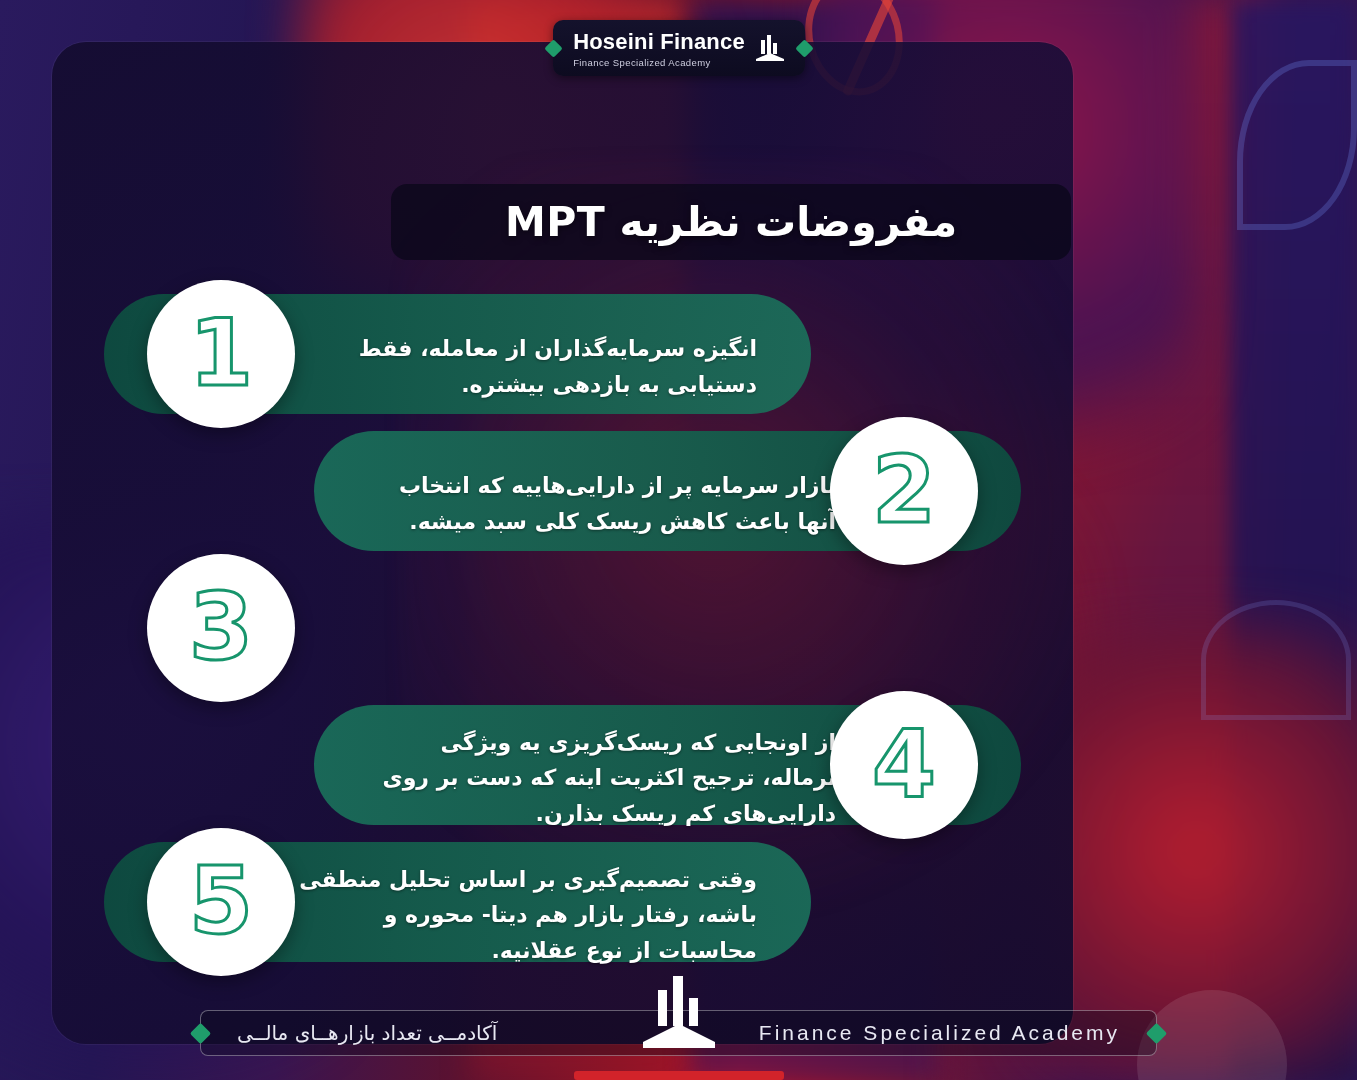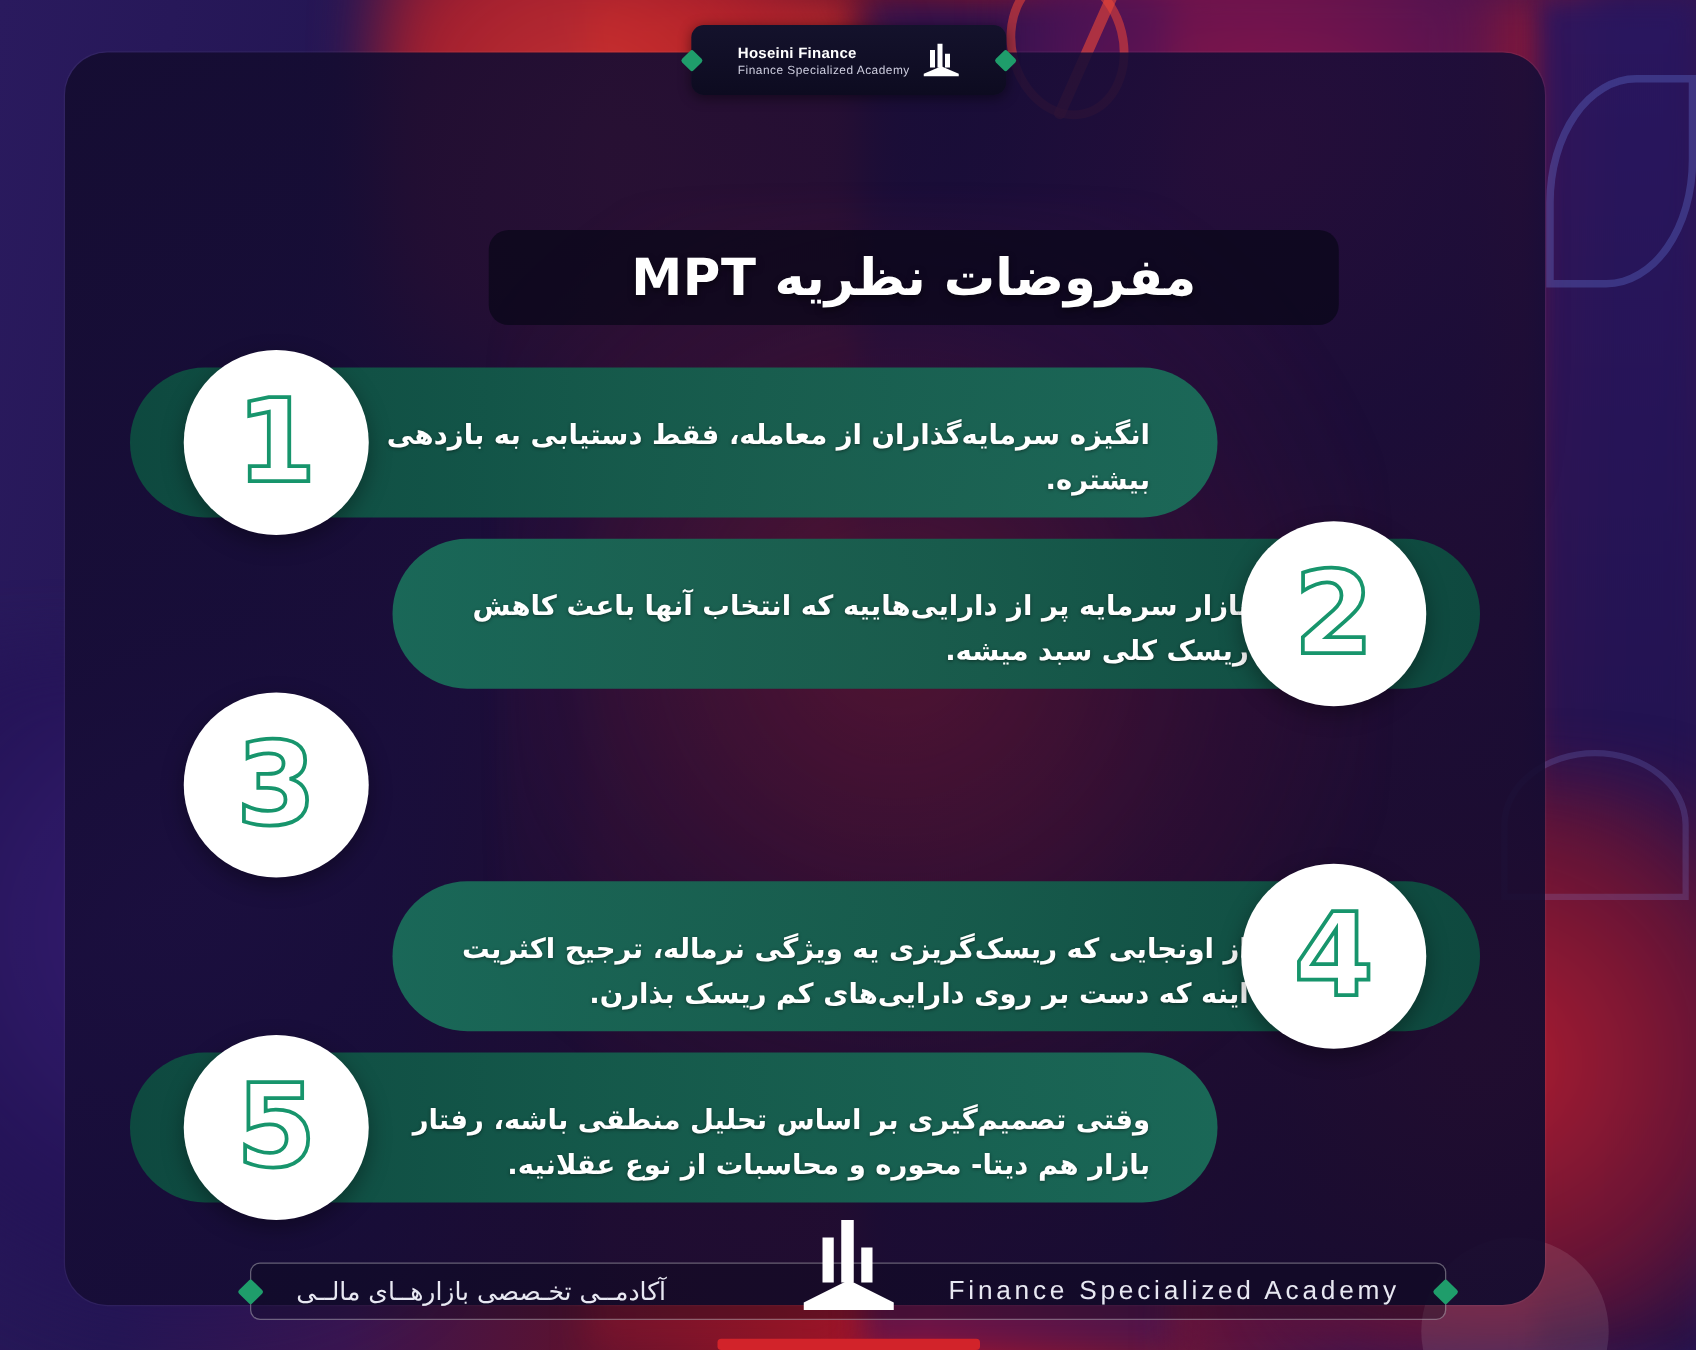--- a/index.html
+++ b/index.html
@@ -74,21 +74,21 @@
   }
   .deco-circle-br {
     position: absolute; right: 70px; bottom: -60px; width: 150px; height: 150px;
     border-radius: 50%; background: rgba(255,255,255,.10);
   }
 
   
   .card {
     position: absolute;
     left: 52px; top: 42px;
-    width: 1184px; height: 1002px;
+    width: 1021px; height: 1002px;
     border-radius: 34px;
     background: linear-gradient(145deg, rgba(20,12,48,.93) 0%, rgba(23,13,55,.88) 40%, rgba(18,11,46,.92) 100%);
     box-shadow: 0 0 0 1px rgba(255,255,255,.05);
     overflow: hidden;
   }
   .card-glow {
     position: absolute; left: 350px; top: 120px; width: 700px; height: 780px;
     background: radial-gradient(circle at 45% 45%, rgba(190,35,45,.30) 0%, rgba(120,20,55,.12) 45%, rgba(20,12,48,0) 72%);
     filter: blur(10px);
   }
@@ -105,21 +105,21 @@
   }
   .logo-badge::before, .logo-badge::after {
     content: ""; position: absolute; width: 13px; height: 13px;
     background: #1f9d6b; transform: rotate(45deg); border-radius: 2px;
   }
   .logo-badge::before { left: -6px; }
   .logo-badge::after  { right: -6px; }
   .logo-mark { width: 30px; height: 32px; flex: none; }
   .logo-text { direction: ltr; text-align: left; }
   .logo-title {
-    color: #ffffff; font-size: 12px; font-weight: 700; letter-spacing: .2px;
+    color: #ffffff; font-size: 22px; font-weight: 700; letter-spacing: .2px;
     font-family: "Liberation Sans", sans-serif;
   }
   .logo-sub {
     color: #cfcfe0; font-size: 9.5px; letter-spacing: .4px; margin-top: 2px;
     font-family: "Liberation Sans", sans-serif;
   }
 
   
   .title-pill {
     position: absolute; left: 339px; top: 142px;
@@ -325,21 +325,21 @@
     </svg>
     <div class="logo-text">
       <div class="logo-title">Hoseini Finance</div>
       <div class="logo-sub">Finance Specialized Academy</div>
     </div>
   </div>
 
   <div class="footer">
     <div class="footer-bar">
       <span class="footer-en">Finance Specialized Academy</span>
-      <span class="footer-fa">آکادمــی تخـصصی بازارهــای مالــی</span>
+      <span class="footer-fa">آکادمــی تعداد بازارهــای مالــی</span>
     </div>
     <svg class="footer-logo" viewBox="0 0 78 86">
       <rect x="18" y="20" width="9" height="36" fill="#ffffff"></rect>
       <rect x="33" y="6" width="10" height="50" fill="#ffffff"></rect>
       <rect x="49" y="28" width="9" height="28" fill="#ffffff"></rect>
       <path d="M3 72 L39 54 L75 72 L75 78 L3 78 Z" fill="#ffffff"></path>
     </svg>
     <div class="footer-accent"></div>
   </div>
 

